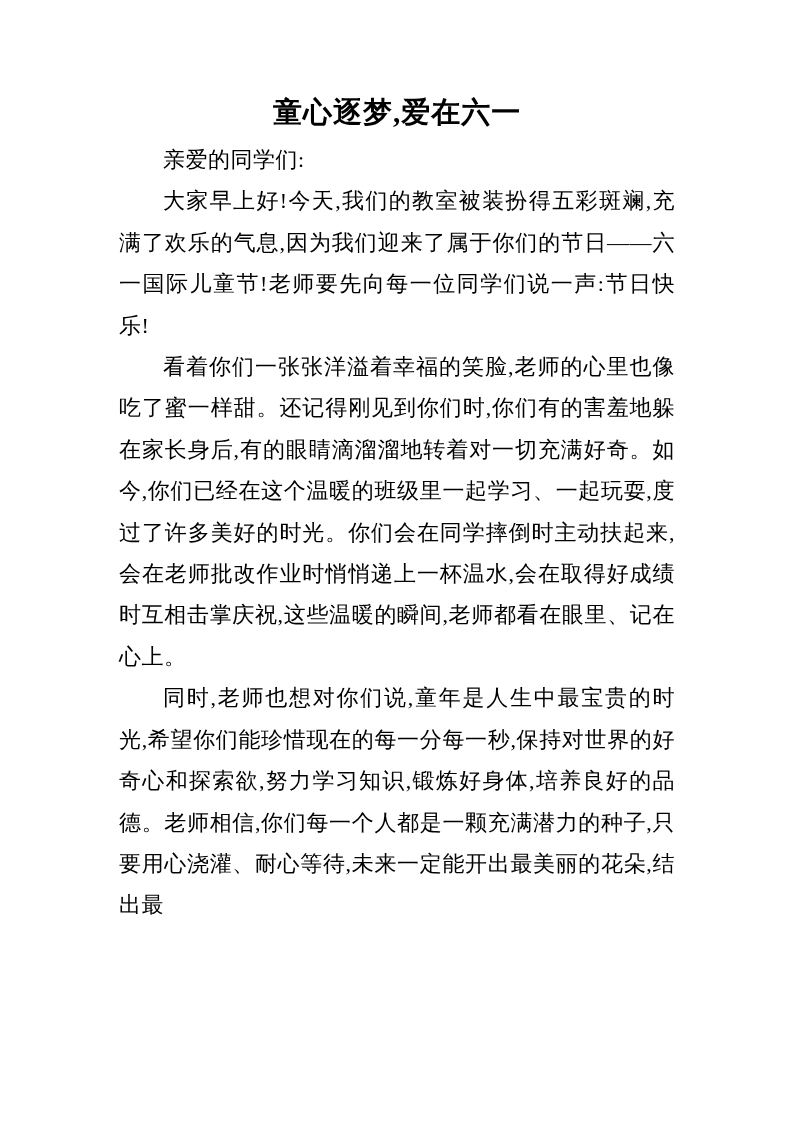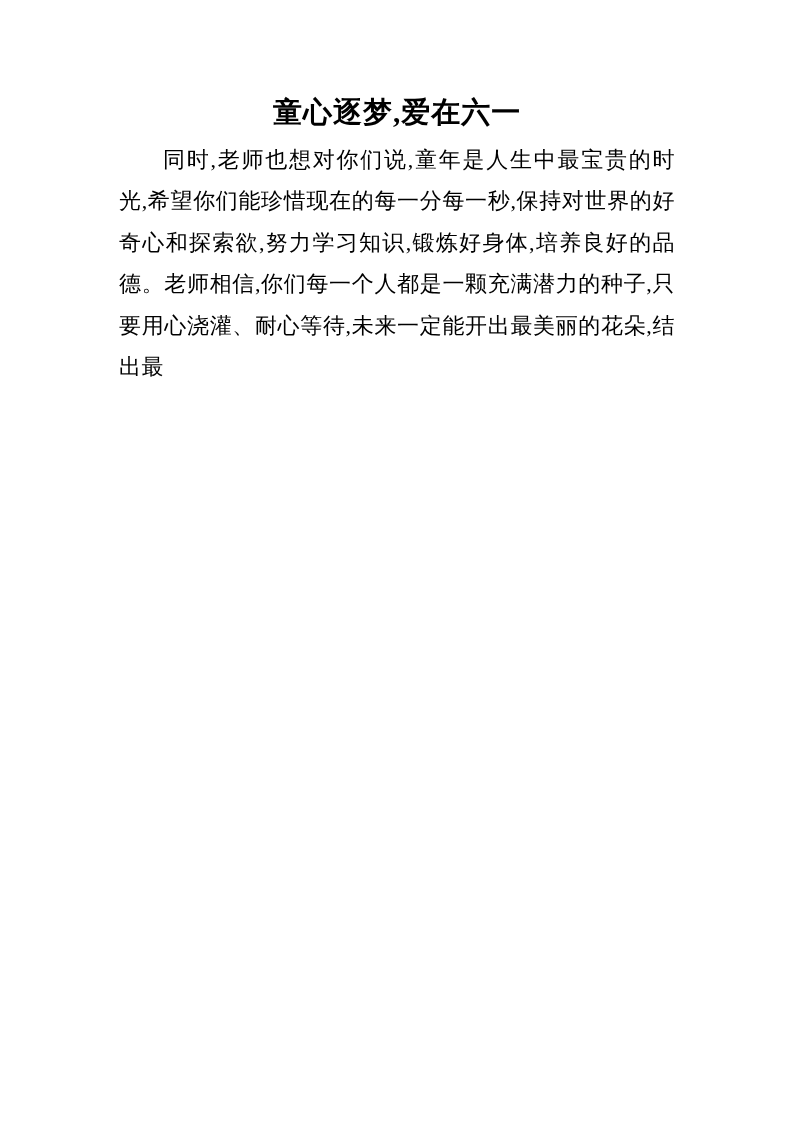--- a/index.html
+++ b/index.html
@@ -39,15 +39,18 @@
     letter-spacing: 0.5px;
     color: #000000;
   }
 </style>
 </head>
 <body>
 
 <div class="page">
   <h1 class="doc-title">童心逐梦,爱在六一</h1>
   <div class="body-text">
+    <p>亲爱的同学们:</p>
+    <p>大家早上好!今天,我们的教室被装扮得五彩斑斓,充满了欢乐的气息,因为我们迎来了属于你们的节日——六一国际儿童节!老师要先向每一位同学们说一声:节日快乐!</p>
+    <p>看着你们一张张洋溢着幸福的笑脸,老师的心里也像吃了蜜一样甜。还记得刚见到你们时,你们有的害羞地躲在家长身后,有的眼睛滴溜溜地转着对一切充满好奇。如今,你们已经在这个温暖的班级里一起学习、一起玩耍,度过了许多美好的时光。你们会在同学摔倒时主动扶起来,会在老师批改作业时悄悄递上一杯温水,会在取得好成绩时互相击掌庆祝,这些温暖的瞬间,老师都看在眼里、记在心上。</p>
     <p>同时,老师也想对你们说,童年是人生中最宝贵的时光,希望你们能珍惜现在的每一分每一秒,保持对世界的好奇心和探索欲,努力学习知识,锻炼好身体,培养良好的品德。老师相信,你们每一个人都是一颗充满潜力的种子,只要用心浇灌、耐心等待,未来一定能开出最美丽的花朵,结出最</p>
   </div>
 </div>
 
 </body></html>

